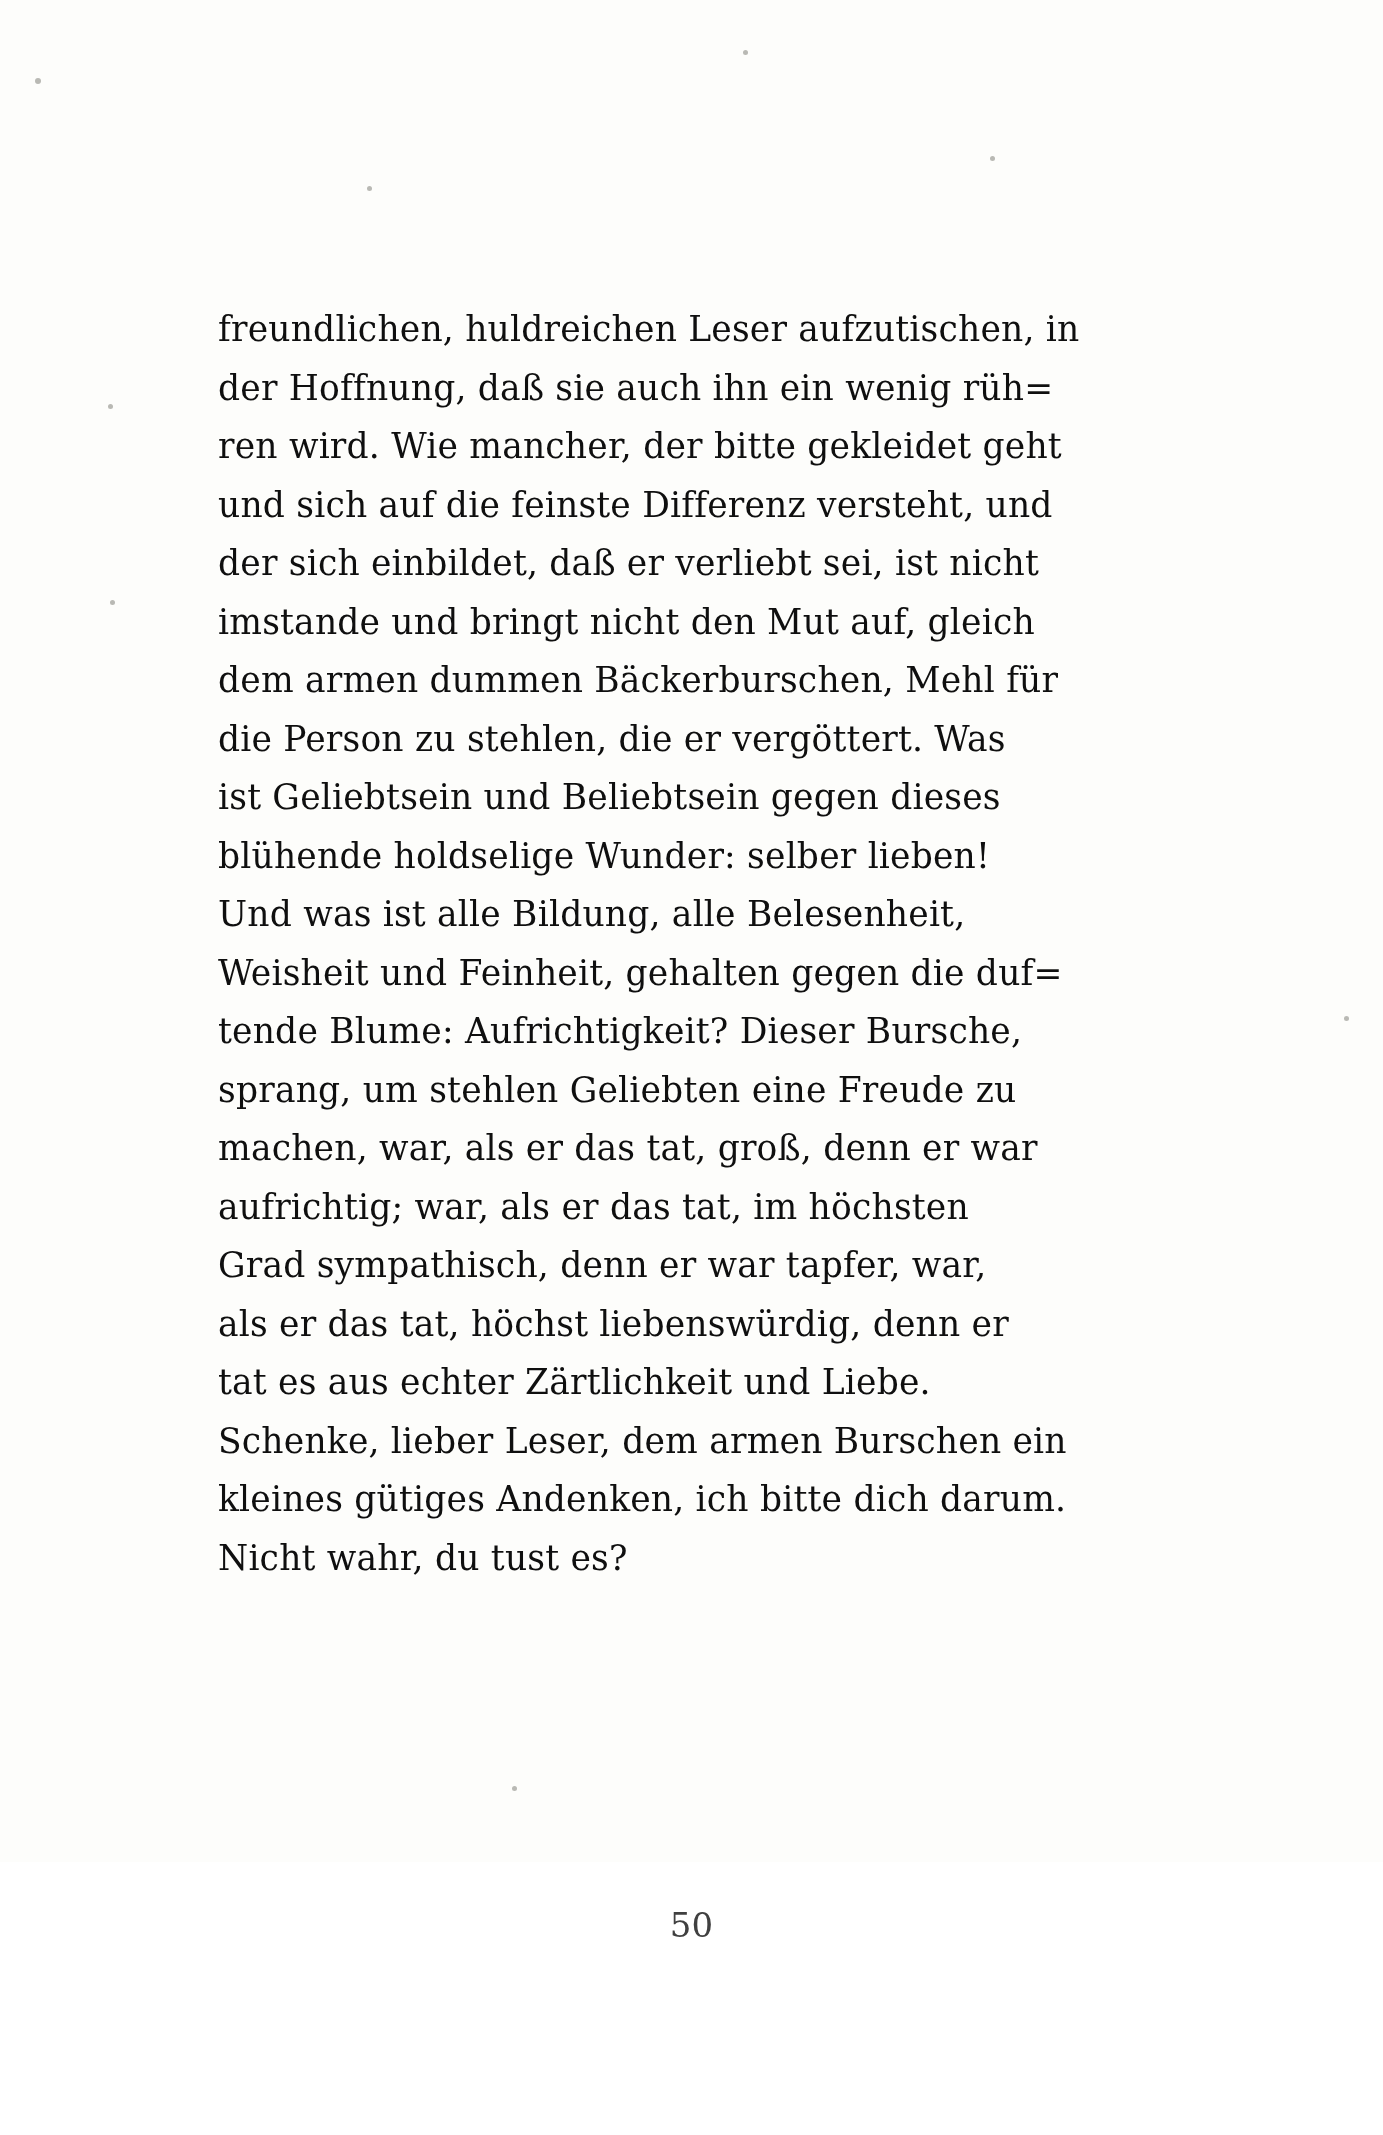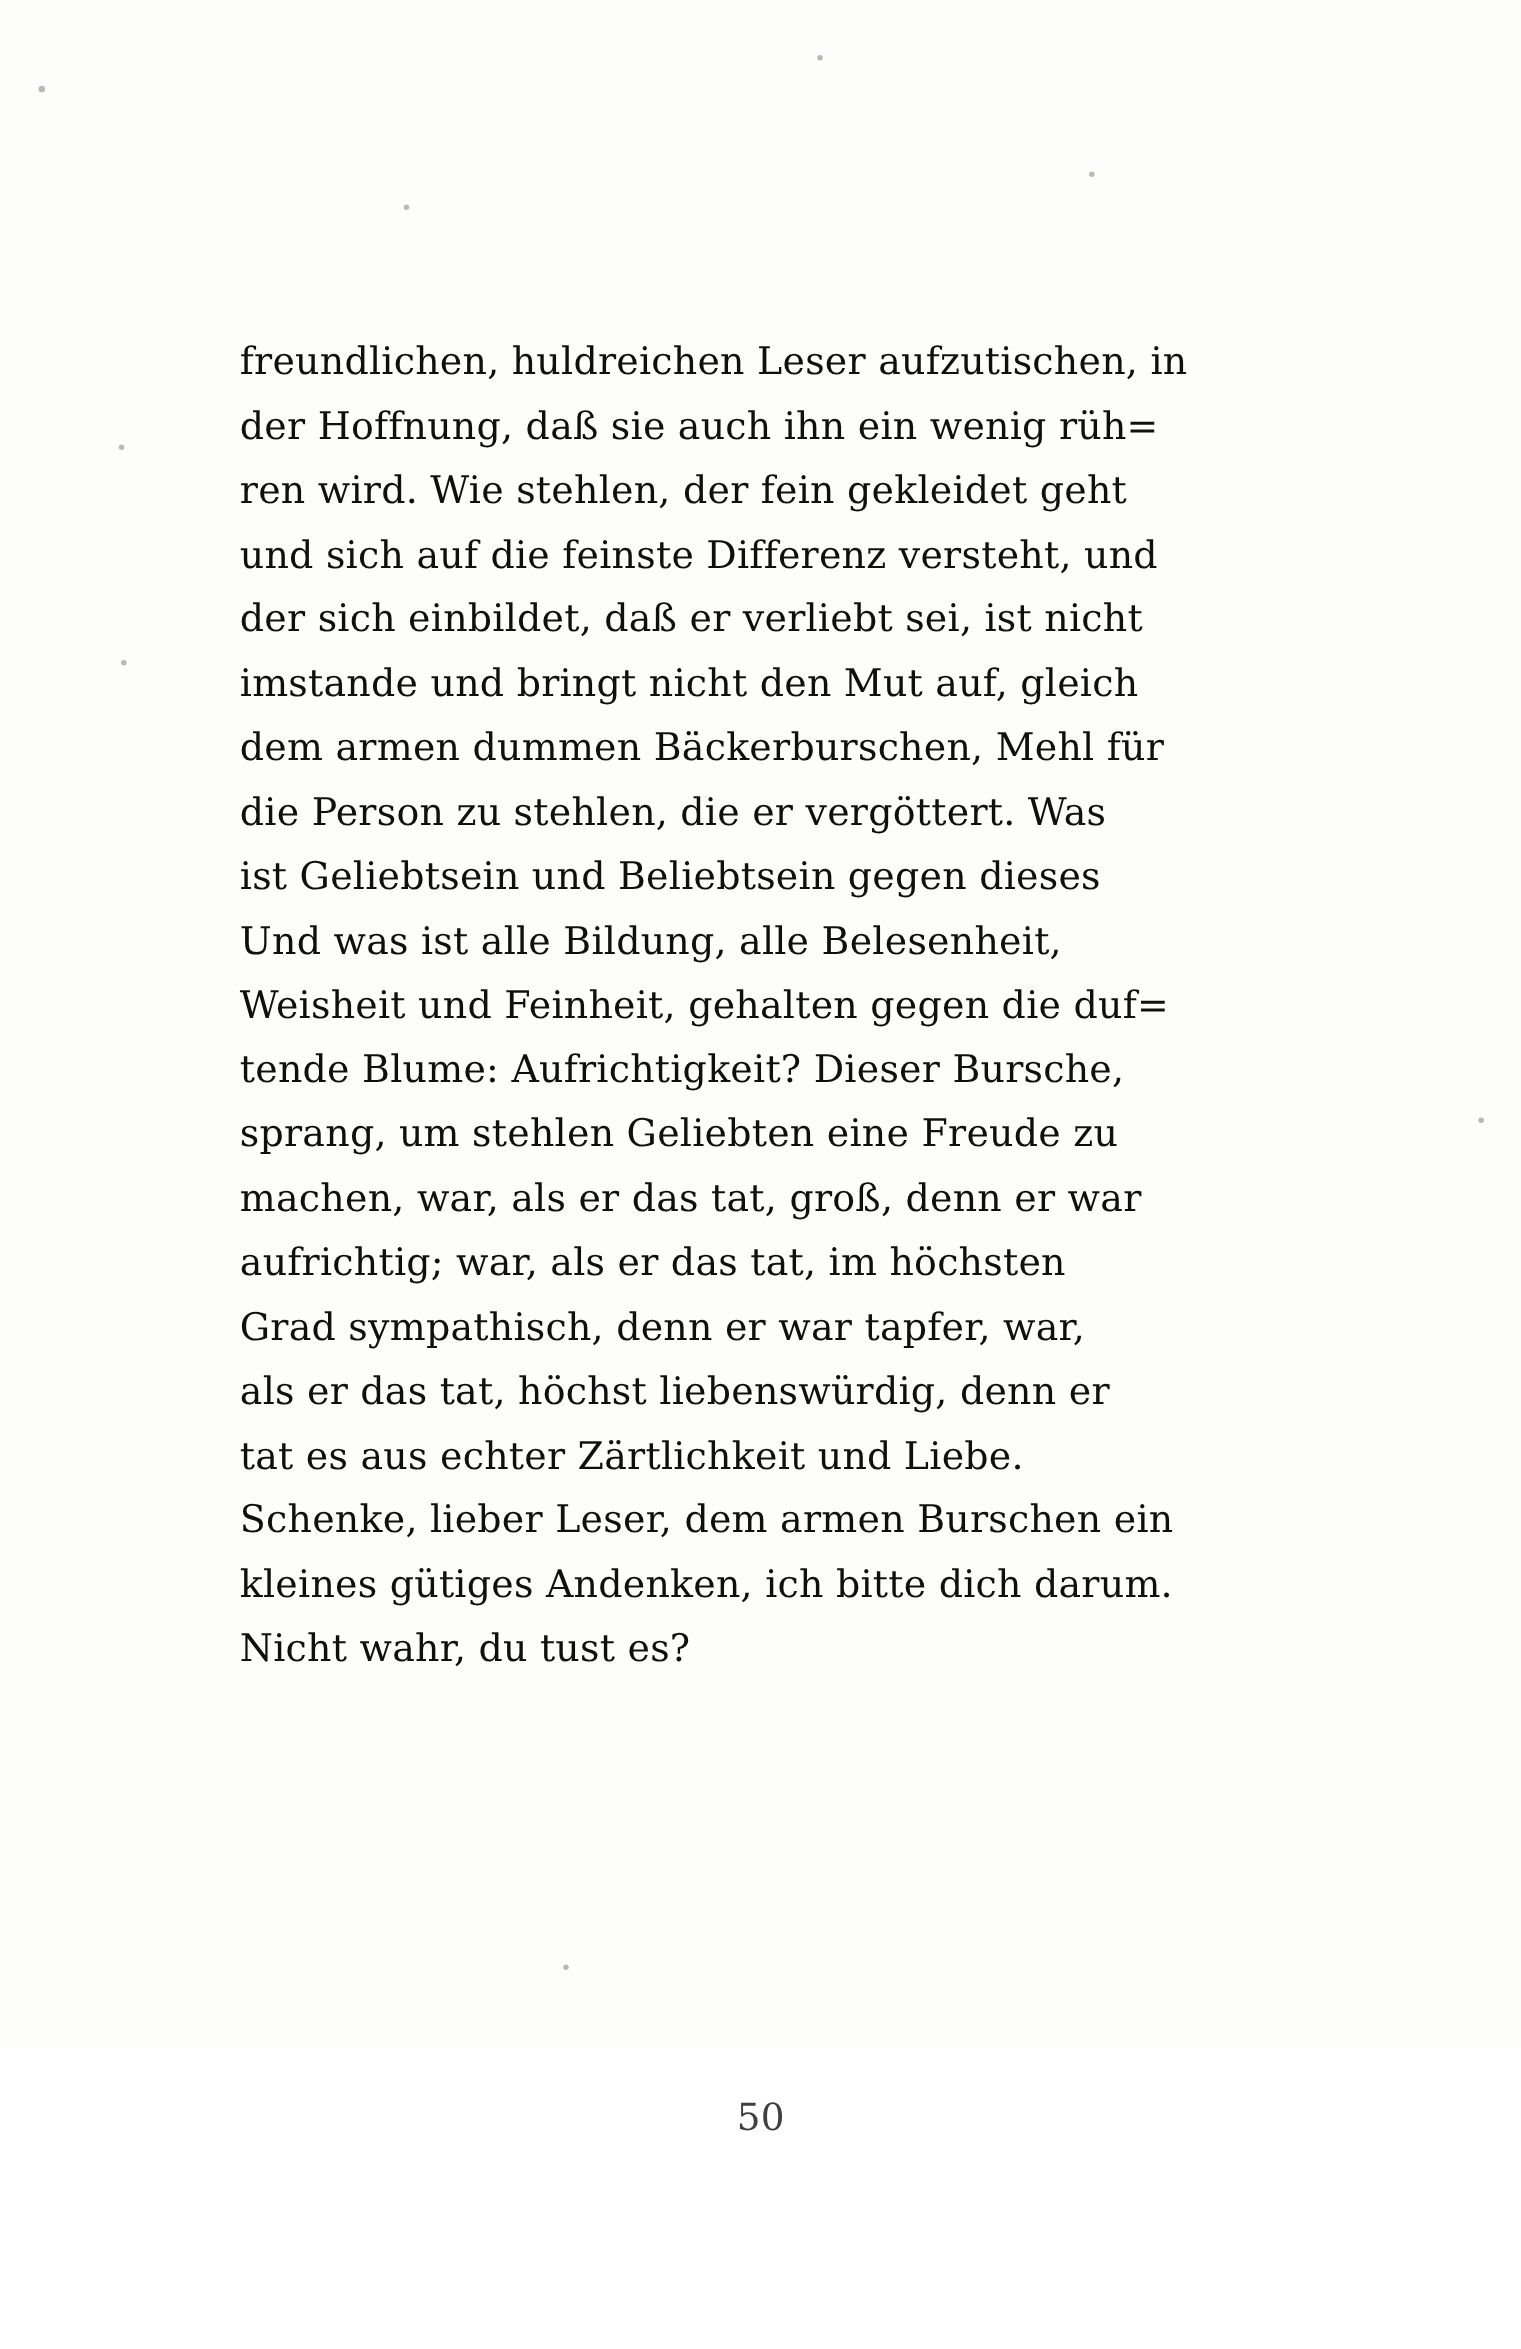--- a/index.html
+++ b/index.html
@@ -66,27 +66,28 @@
   <div class="speck" style="left:367px;top:186px;width:5px;height:5px;"></div>
   <div class="speck" style="left:990px;top:156px;width:5px;height:5px;"></div>
   <div class="speck" style="left:108px;top:404px;width:5px;height:5px;"></div>
   <div class="speck" style="left:110px;top:600px;width:5px;height:5px;"></div>
   <div class="speck" style="left:512px;top:1786px;width:5px;height:5px;"></div>
   <div class="speck" style="left:1344px;top:1016px;width:5px;height:5px;"></div>
 
   <div class="textblock">
     <div class="line">freundlichen, huldreichen Leser aufzutischen, in</div>
     <div class="line">der Hoffnung, daß sie auch ihn ein wenig rüh=</div>
-    <div class="line">ren wird. Wie stehlen, der fein gekleidet geht</div>
+    <div class="line">ren wird. Wie mancher, der bitte gekleidet geht</div>
     <div class="line">und sich auf die feinste Differenz versteht, und</div>
     <div class="line">der sich einbildet, daß er verliebt sei, ist nicht</div>
     <div class="line">imstande und bringt nicht den Mut auf, gleich</div>
     <div class="line">dem armen dummen Bäckerburschen, Mehl für</div>
     <div class="line">die Person zu stehlen, die er vergöttert. Was</div>
     <div class="line">ist Geliebtsein und Beliebtsein gegen dieses</div>
+    <div class="line">blühende holdselige Wunder: selber lieben!</div>
     <div class="line">Und was ist alle Bildung, alle Belesenheit,</div>
     <div class="line">Weisheit und Feinheit, gehalten gegen die duf=</div>
     <div class="line">tende Blume: Aufrichtigkeit? Dieser Bursche,</div>
     <div class="line">sprang, um stehlen Geliebten eine Freude zu</div>
     <div class="line">machen, war, als er das tat, groß, denn er war</div>
     <div class="line">aufrichtig; war, als er das tat, im höchsten</div>
     <div class="line">Grad sympathisch, denn er war tapfer, war,</div>
     <div class="line">als er das tat, höchst liebenswürdig, denn er</div>
     <div class="line">tat es aus echter Zärtlichkeit und Liebe.</div>
     <div class="line">Schenke, lieber Leser, dem armen Burschen ein</div>

